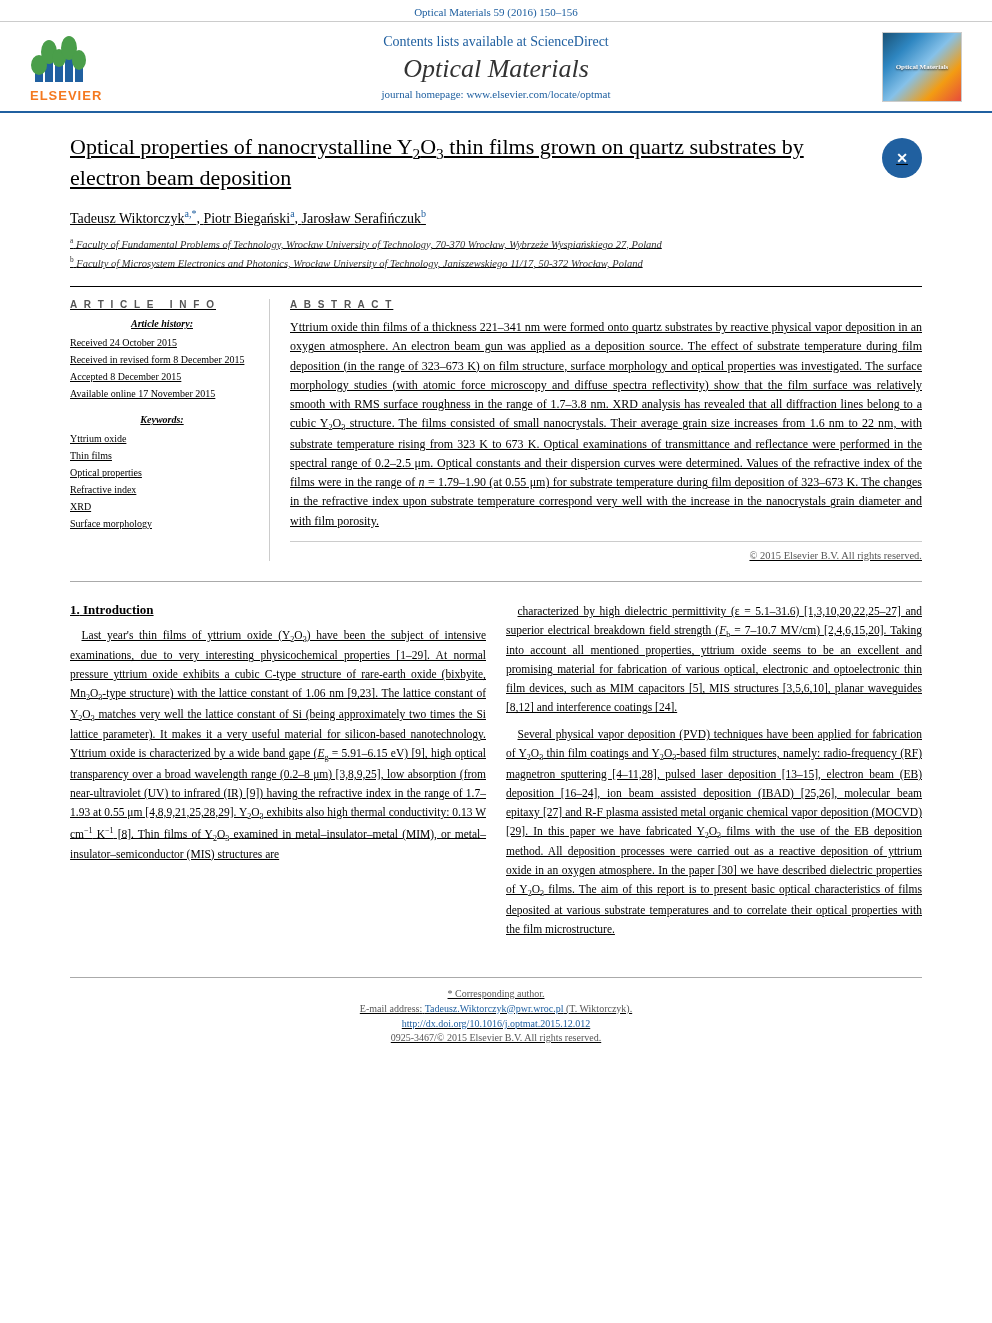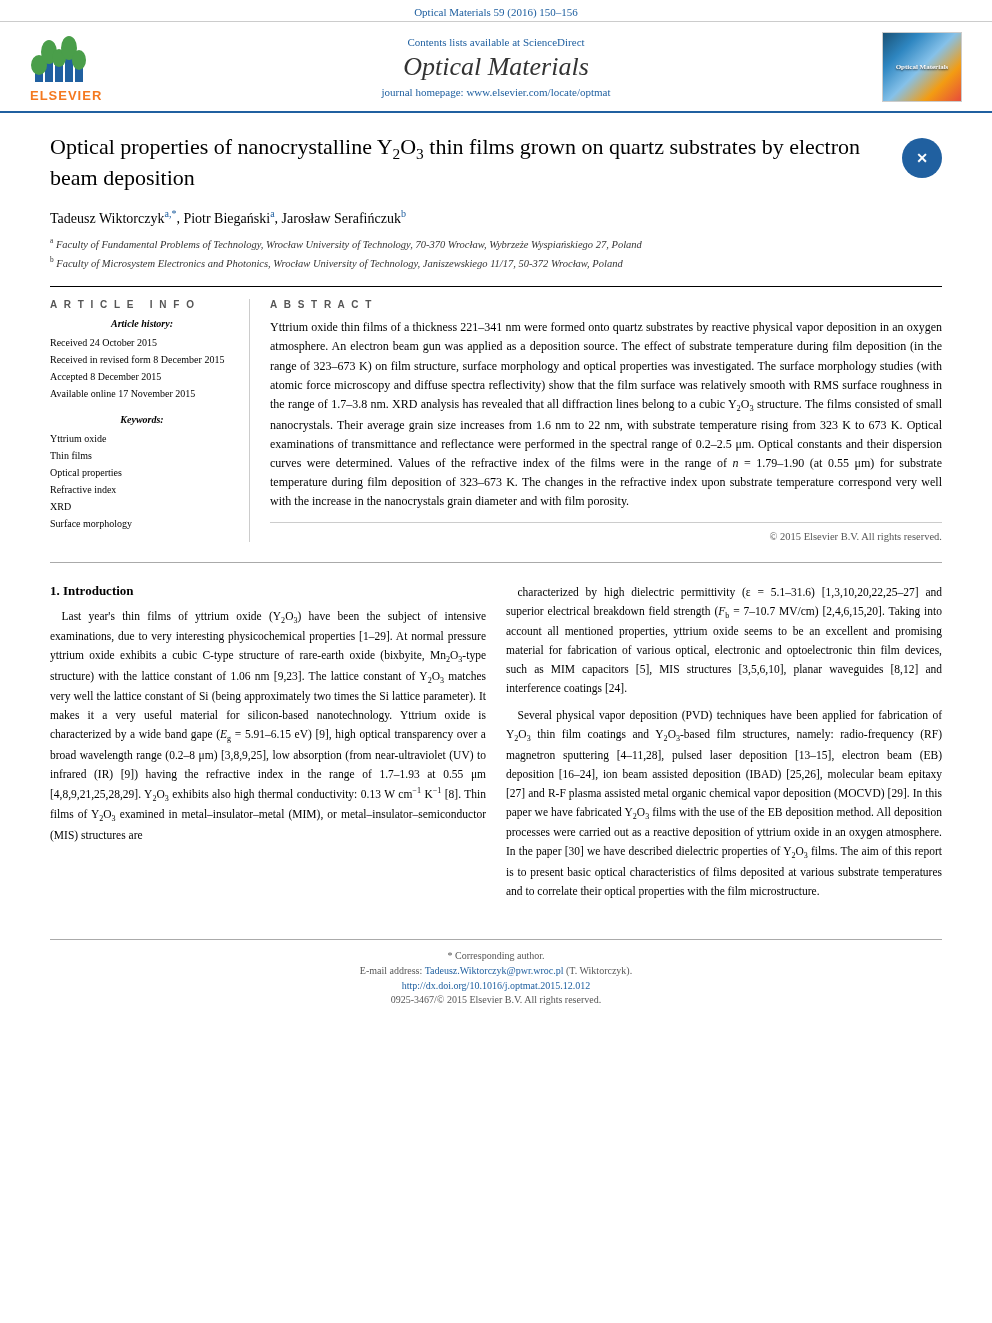--- a/index.html
+++ b/index.html
@@ -49,21 +49,21 @@
       font-family: Arial, sans-serif;
       letter-spacing: 1px;
       margin-top: 3px;
     }
 
     .journal-header-center {
       flex: 1;
       text-align: center;
     }
     .contents-line {
-      font-size: 11px;
+      font-size: 14px;
       color: #555;
       margin-bottom: 4px;
     }
     .contents-line span {
       color: #2060a0;
     }
     .journal-title-main {
       font-size: 26px;
       font-family: 'Times New Roman', serif;
       color: #333;
@@ -97,21 +97,22 @@
       color: #fff;
       font-size: 7px;
       text-align: center;
       font-weight: bold;
       text-shadow: 0 1px 2px rgba(0,0,0,0.8);
       padding: 2px;
     }
 
     
     .paper-container {
-      padding: 20px 50px;
+      padding: 20px 70px;
+      text-decoration: underline;
     }
 
     
     .paper-title-section {
       margin-bottom: 15px;
       display: flex;
       align-items: flex-start;
       justify-content: space-between;
     }
     .paper-title {

